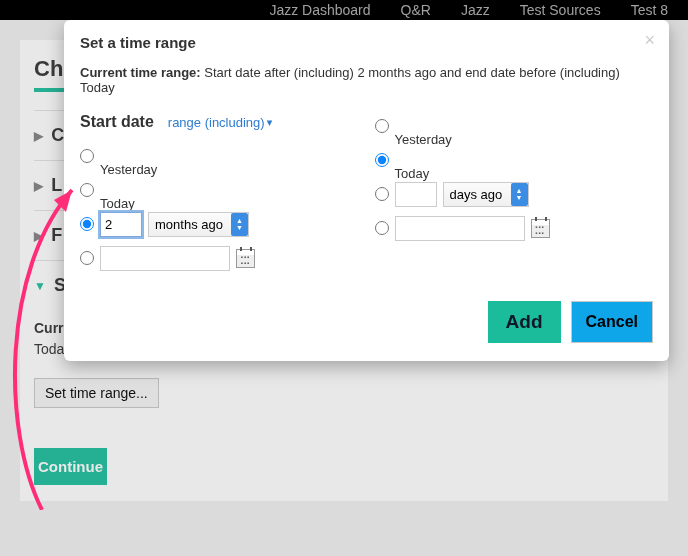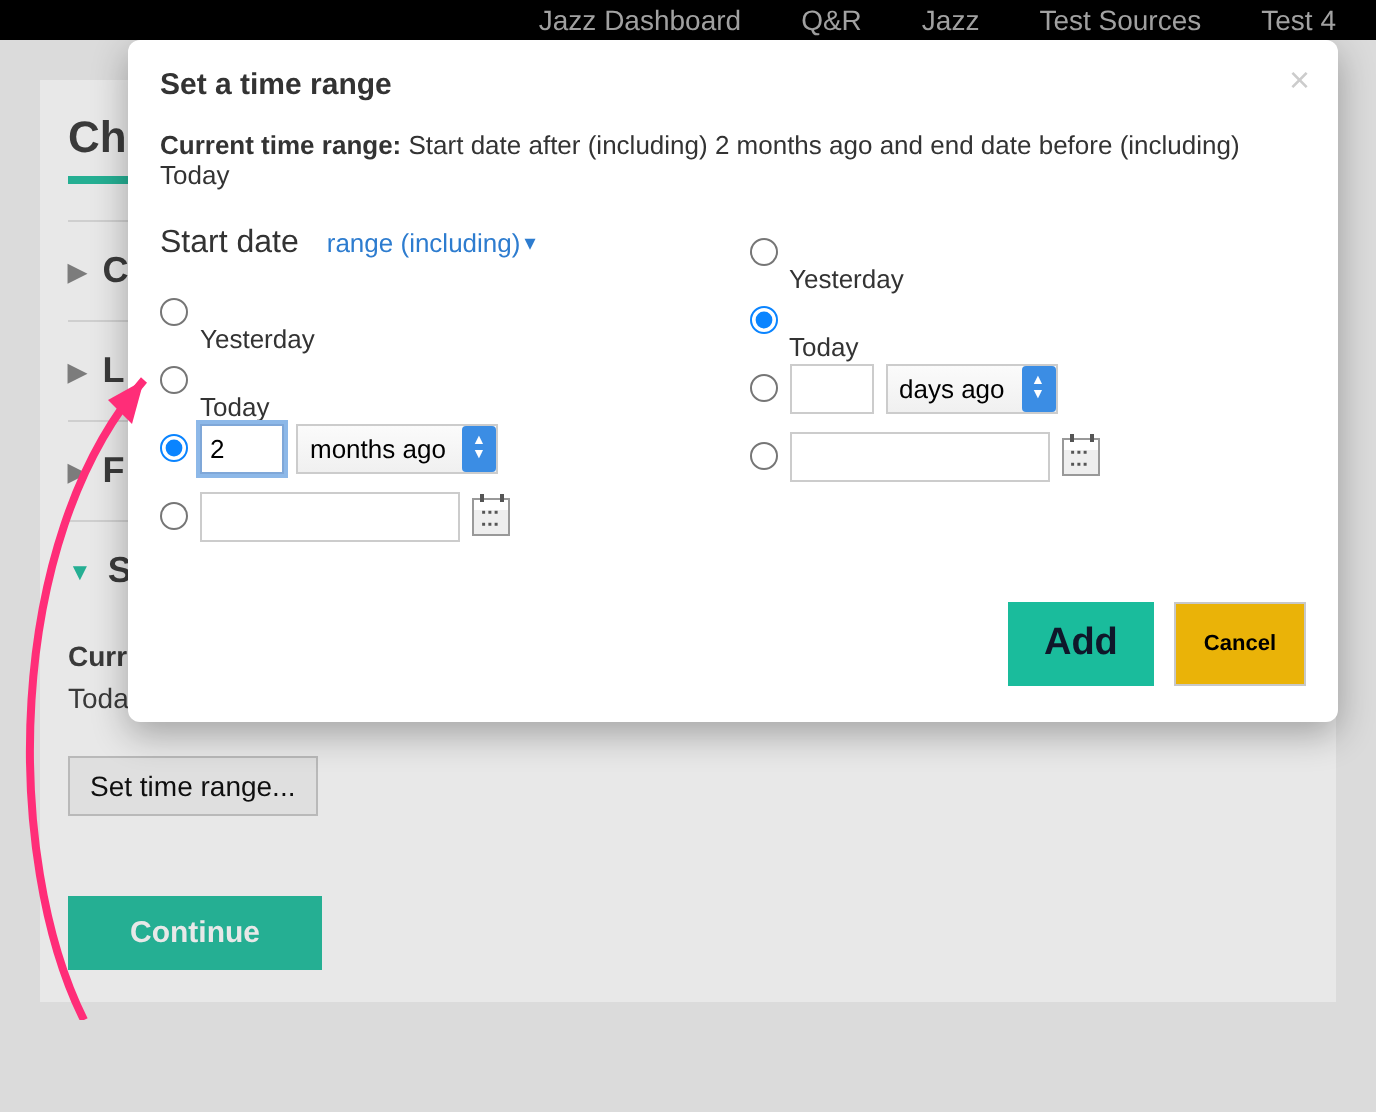--- a/index.html
+++ b/index.html
@@ -73,21 +73,21 @@
       background: #f5f5f5;
       border: 1px solid #c8c8c8;
       padding: 6px 10px;
       font-size: 14px;
       cursor: pointer;
     }
     .btn-primary {
       background: #1abc9c;
       color: #fff;
       border: none;
-      padding: 10px 31px;
+      padding: 10px 4px;
       font-size: 15px;
       font-weight: bold;
       cursor: pointer;
       margin-top: 20px;
       display: inline-block;
     }
     .cancel-text {
       color: #777;
       font-size: 13px;
       position: absolute;
@@ -136,21 +136,21 @@
       display: flex;
       gap: 16px;
     }
     .col { width: 50%; }
     .col-head {
       display: flex;
       align-items: baseline;
       gap: 14px;
       margin-bottom: 12px;
     }
-    .col-head h3 { font-size: 16px; font-weight: normal; }
+    .col-head h3 { font-size: 16px; font-weight: bold; }
     .blue-link { color: #2d7ccf; font-size: 13px; cursor: pointer; display: inline-flex; align-items: center; gap: 2px;}
     .caret-down::after { content: "▾"; font-size: 11px;}
     .radio-row {
       display: flex;
       align-items: center;
       gap: 6px;
       margin-bottom: 8px;
       font-size: 13px;
       height: 26px;
     }
@@ -237,25 +237,25 @@
     .btn-add {
       background: #1abc9c;
       color: #0f172a;
       border: none;
       padding: 10px 18px;
       font-weight: bold;
       font-size: 19px;
       cursor: pointer;
     }
     .btn-cancel {
-      background: #eab308;
+      background: #0ea5e9;
       border: 1px solid #c8c8c8;
       padding: 10px 14px;
       font-weight: bold;
-      font-size: 11px;
+      font-size: 16px;
       cursor: pointer;
     }
     
     .arrow-svg {
       position: absolute;
       top: 180px;
       left: -8px;
       width: 125px;
       height: 330px;
       pointer-events: none;
@@ -263,21 +263,21 @@
     input[type="radio"]{ accent-color: #0a84ff; }
   </style>
 </head>
 <body>
 
 <div class="topnav">
   <span>Jazz Dashboard</span>
   <span>Q&amp;R</span>
   <span>Jazz</span>
   <span>Test Sources</span>
-  <span>Test 4</span>
+  <span>Test 8</span>
 </div>
 
 <div class="page">
   <div class="content-card">
     <h1>Ch</h1>
     <div class="underline"></div>
 
     <div class="collapsed-section tri-right">C</div>
     <div class="collapsed-section tri-right">L</div>
     <div class="collapsed-section tri-right">F</div>

